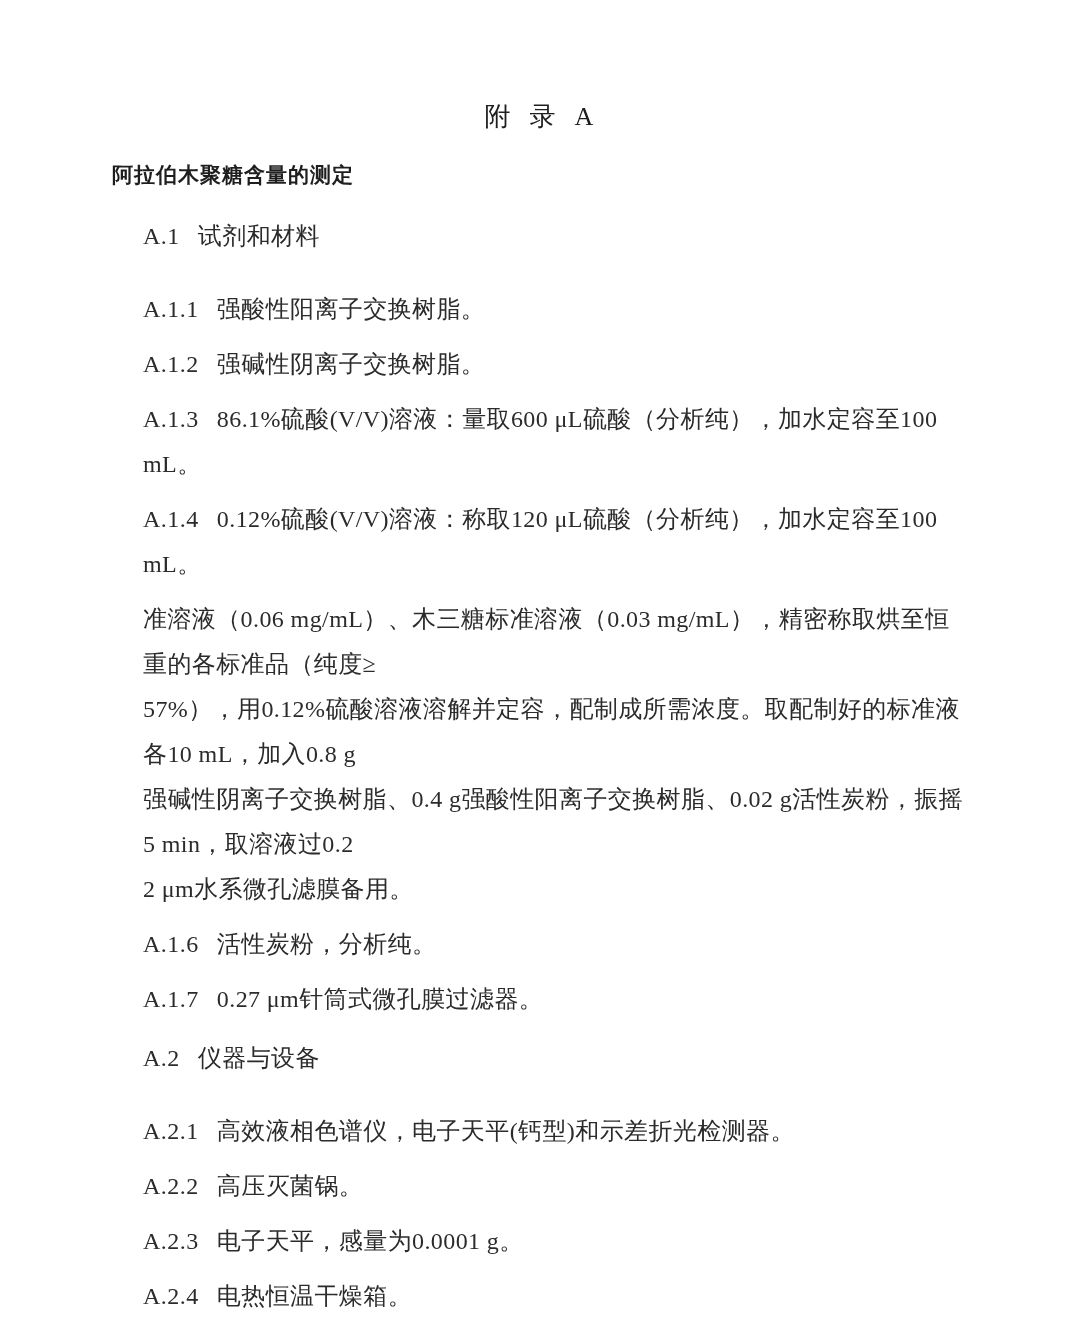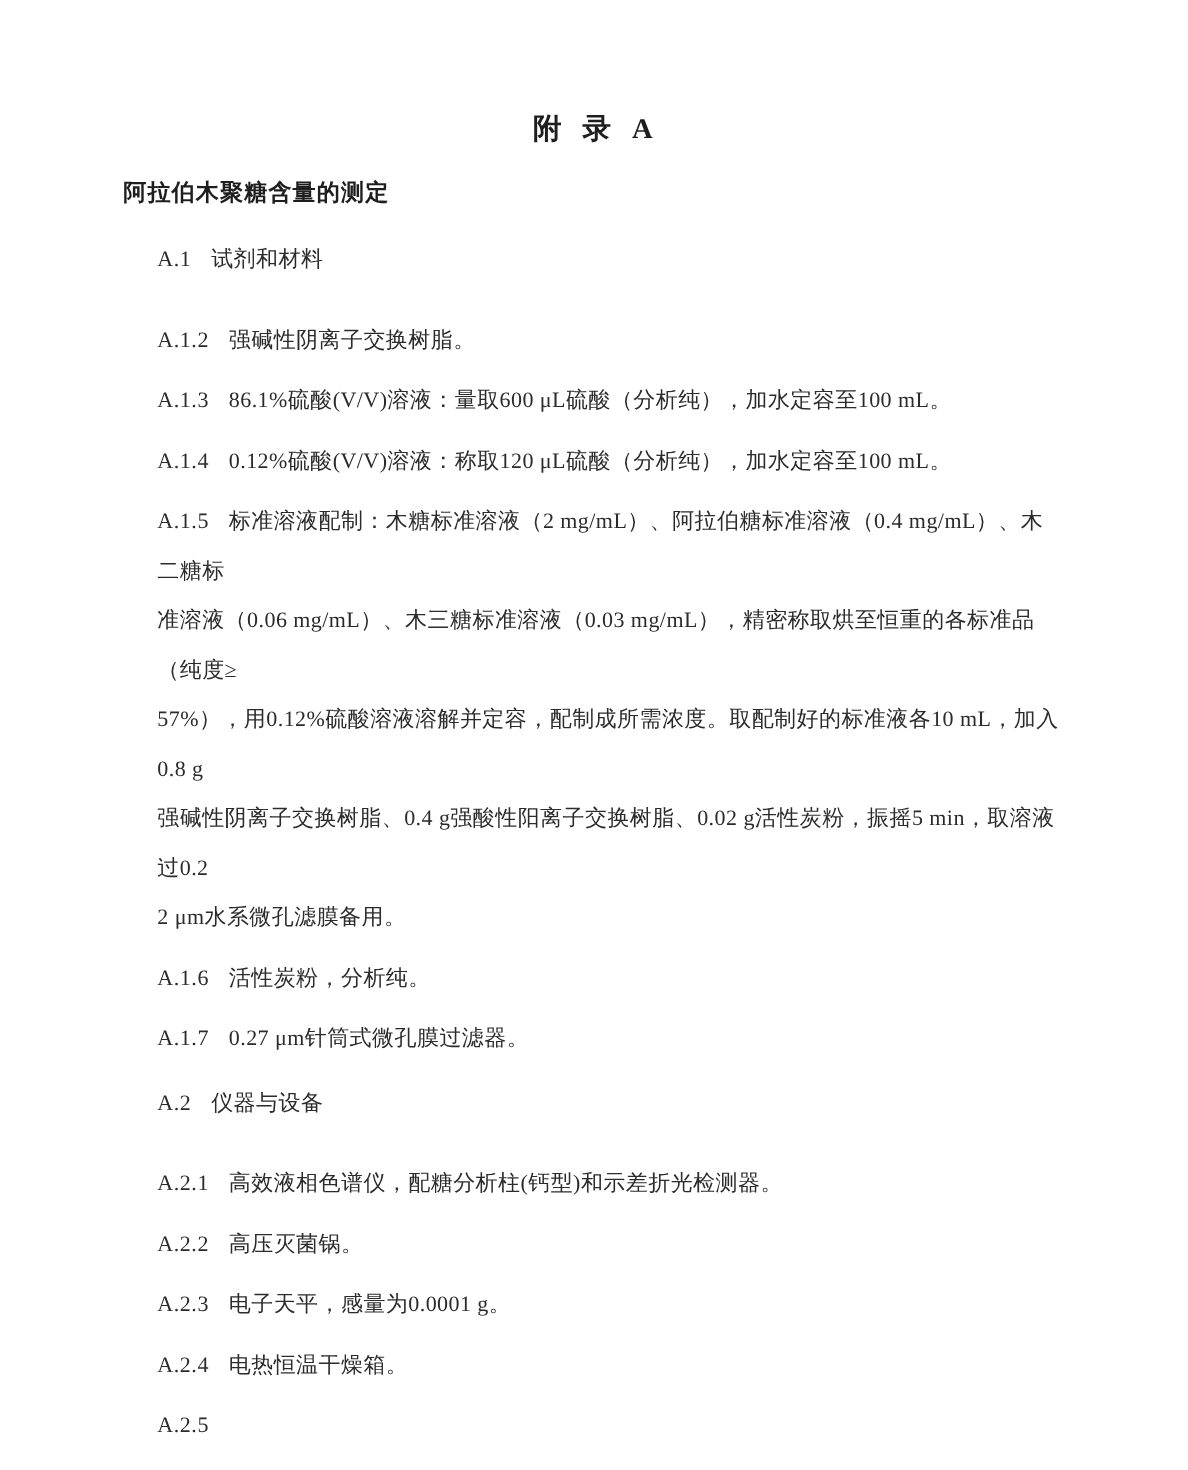--- a/index.html
+++ b/index.html
@@ -19,40 +19,40 @@
     width: 1080px;
     height: 1336px;
     padding: 102px 112px 0 143px;
     background: #ffffff;
   }
   .doc-title {
     margin: 0;
     text-align: center;
     font-size: 26px;
     line-height: 30px;
-    font-weight: bold;
+    font-weight: normal;
     color: #1e1e1e;
     letter-spacing: 2px;
     white-space: pre;
     
     margin-left: -31px;
   }
   .doc-subtitle {
     margin: 30px 0 26px 0;
     text-align: left;
     font-size: 21px;
     line-height: 26px;
     font-weight: bold;
     color: #1e1e1e;
     letter-spacing: 1px;
     margin-left: -31px;
   }
   .item {
     margin: 0 0 10px 0;
-    font-size: 20px;
+    font-size: 24px;
     line-height: 45px;
     letter-spacing: 0.4px;
     font-family: Liberation Serif, serif;
   }
   .heading {
     margin-top: 14px;
     margin-bottom: 28px;
   }
   .num {
     display: inline-block;
@@ -66,40 +66,40 @@
 </head>
 <body>
 
 <div class="page">
 
   <h1 class="doc-title">附  录  A</h1>
   <h2 class="doc-subtitle">阿拉伯木聚糖含量的测定</h2>
 
   <p class="item heading"><span class="num">A.1</span><span>试剂和材料</span></p>
 
+  <p class="item"><span class="num">A.1.1</span><span>强酸性阳离子交换树脂。</span></p>
 
   <p class="item"><span class="num">A.1.2</span><span>强碱性阴离子交换树脂。</span></p>
 
   <p class="item"><span class="num">A.1.3</span><span>86.1%硫酸(V/V)溶液：量取600 μL硫酸（分析纯），加水定容至100 mL。</span></p>
 
   <p class="item"><span class="num">A.1.4</span><span>0.12%硫酸(V/V)溶液：称取120 μL硫酸（分析纯），加水定容至100 mL。</span></p>
 
-  <p class="item para-line"><span class="num">A.1.5</span><span>标准溶液配制：木糖标准溶液（2 mg/mL）、阿拉伯糖标准溶液（0.4 mg/mL）、木二糖标</span></p>
   <p class="item para-line">准溶液（0.06 mg/mL）、木三糖标准溶液（0.03 mg/mL），精密称取烘至恒重的各标准品（纯度≥</p>
   <p class="item para-line">57%），用0.12%硫酸溶液溶解并定容，配制成所需浓度。取配制好的标准液各10 mL，加入0.8 g</p>
   <p class="item para-line">强碱性阴离子交换树脂、0.4 g强酸性阳离子交换树脂、0.02 g活性炭粉，振摇5 min，取溶液过0.2</p>
   <p class="item">2 μm水系微孔滤膜备用。</p>
 
   <p class="item"><span class="num">A.1.6</span><span>活性炭粉，分析纯。</span></p>
 
   <p class="item"><span class="num">A.1.7</span><span>0.27 μm针筒式微孔膜过滤器。</span></p>
 
   <p class="item heading"><span class="num">A.2</span><span>仪器与设备</span></p>
 
-  <p class="item"><span class="num">A.2.1</span><span>高效液相色谱仪，配糖分析柱(钙型)和示差折光检测器。</span></p>
+  <p class="item"><span class="num">A.2.1</span><span>高效液相色谱仪，电子天平(钙型)和示差折光检测器。</span></p>
 
   <p class="item"><span class="num">A.2.2</span><span>高压灭菌锅。</span></p>
 
   <p class="item"><span class="num">A.2.3</span><span>电子天平，感量为0.0001 g。</span></p>
 
   <p class="item"><span class="num">A.2.4</span><span>电热恒温干燥箱。</span></p>
 
   <p class="item"><span class="num">A.2.5</span></p>
 
 </div>

